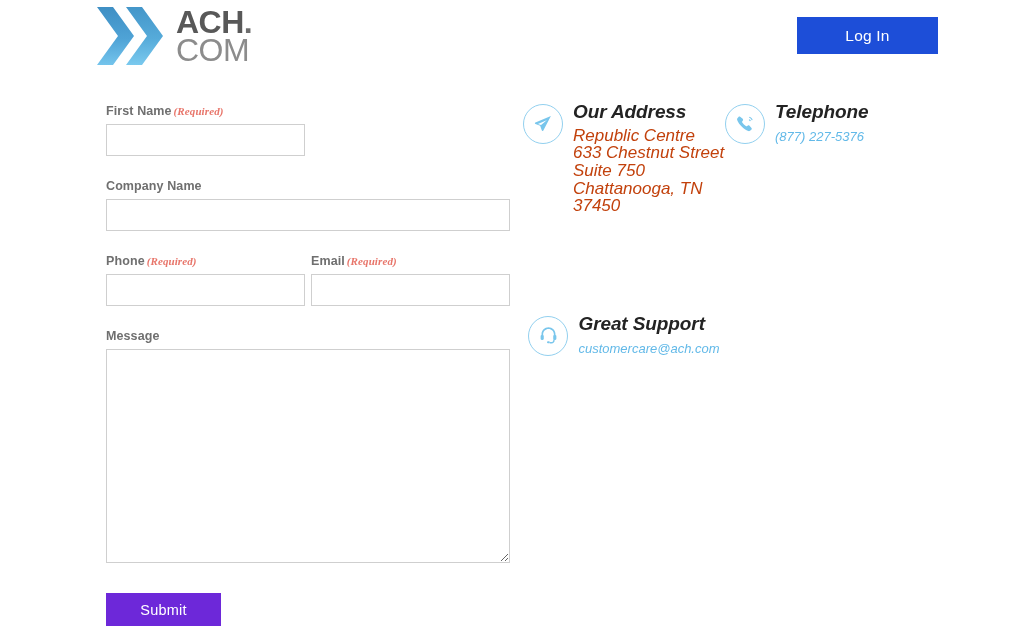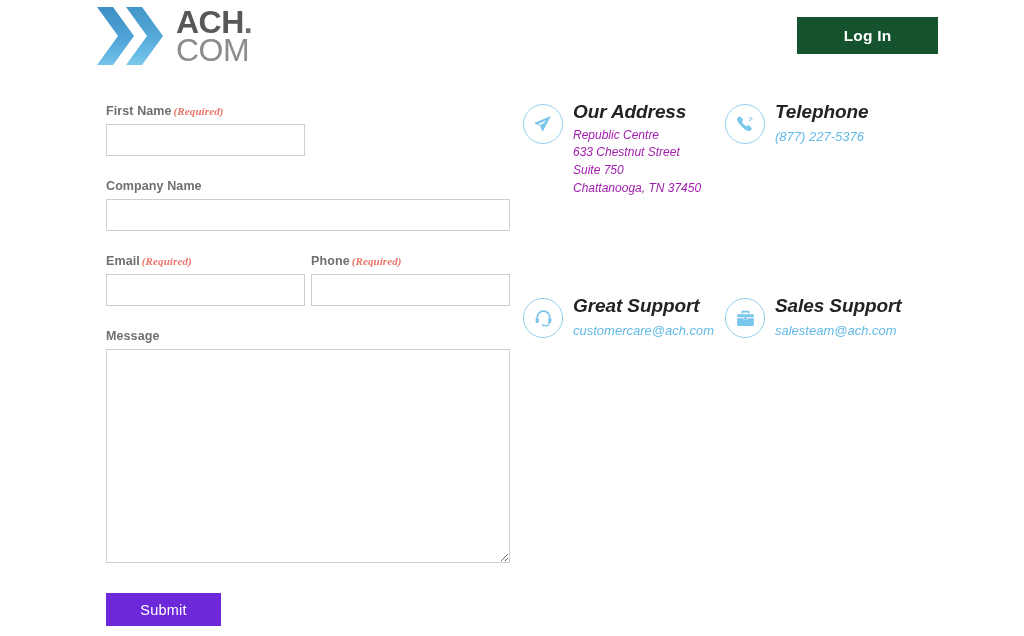--- a/index.html
+++ b/index.html
@@ -74,25 +74,25 @@
     letter-spacing: 0.1px;
   }
   #main-nav .nav-link + .nav-link { margin-left: 36px; }
 
   #login-button {
     position: absolute;
     left: 797px;
     top: 17px;
     width: 141px;
     height: 37px;
-    background: #14532d;
+    background: #1d4ed8;
     border: none;
     color: #ffffff;
     font-size: 15.5px;
-    font-weight: 700;
+    font-weight: 400;
     font-family: "Liberation Sans", sans-serif;
     cursor: pointer;
     letter-spacing: 0.2px;
   }
 
   
   #contact-form {
     position: absolute;
     left: 106px;
     top: 104px;
@@ -201,34 +201,34 @@
   }
   .info-title {
     font-size: 19px;
     font-weight: bold;
     color: #232323;
     margin: 0 0 3px 0;
     letter-spacing: -0.1px;
     line-height: 1.2;
   }
   .info-lines {
-    font-size: 12px;
-    color: #a21caf;
+    font-size: 17px;
+    color: #c2410c;
     line-height: 17.6px;
   }
   .info-link {
     font-size: 13px;
     color: #62b9e8;
     text-decoration: none;
     cursor: pointer;
     display: inline-block;
   }
   #card-address { grid-column: 1; grid-row: 1; }
   #card-telephone { grid-column: 2; grid-row: 1; }
-  #card-great-support { grid-column: 1; grid-row: 2; padding-top: 98px; }
+  #card-great-support { grid-column: 1; grid-row: 2; padding-top: 98px; justify-content: center; }
   #card-sales-support { grid-column: 2; grid-row: 2; padding-top: 98px; }
 </style>
 </head>
 <body>
 
 <div id="site-header">
 
   <div id="brand-logo">
     <svg class="chevrons" viewBox="0 0 72 62">
       <defs>
@@ -268,27 +268,27 @@
   </div>
 
   <div class="field-full" style="margin-top:23px;">
     <label class="field-label">Company Name</label>
     <input class="text-input" type="text" placeholder="" style="">
   </div>
 
   <div class="field-row" style="margin-top:23px;">
     <div class="field-half">
       <label class="field-label">
-        <span>Email</span><span class="req-flag">(Required)</span>
+        <span>Phone</span><span class="req-flag">(Required)</span>
       </label>
       <input class="text-input" type="text" placeholder="" style="">
     </div>
     <div class="field-half">
       <label class="field-label">
-        <span>Phone</span><span class="req-flag">(Required)</span>
+        <span>Email</span><span class="req-flag">(Required)</span>
       </label>
       <input class="text-input" type="text" placeholder="" style="">
     </div>
   </div>
 
   <div class="field-full" style="margin-top:23px;">
     <label class="field-label">Message</label>
     <textarea class="msg-area" placeholder="" style=""></textarea>
   </div>
 
@@ -340,29 +340,15 @@
           <path d="M17.4 16.6v1.1c0 1-.8 1.8-1.8 1.8h-2.3v1.6h2.3c1.9 0 3.4-1.5 3.4-3.4v-1.1h-1.6z"></path>
           <rect x="10.3" y="18.7" width="3.2" height="2.2" rx="1.1"></rect>
         </svg>
       </span>
       <div class="info-body">
         <div class="info-title">Great Support</div>
         <a class="info-link">customercare@ach.com</a>
       </div>
     </div>
 
-    <div class="info-card" id="card-sales-support">
-      <span class="info-icon">
-        <svg width="21" height="21" viewBox="0 0 24 24" fill="#79c6ec">
-          <path d="M9.2 3.2c-1 0-1.8.8-1.8 1.8v1.3h1.9V5.3c0-.2.1-.3.3-.3h4.8c.2 0 .3.1.3.3v1h1.9V5c0-1-.8-1.8-1.8-1.8H9.2z"></path>
-          <rect x="2.4" y="7.1" width="19.2" height="3.6" rx="1"></rect>
-          <path d="M2.4 11.6v7.3c0 .9.7 1.6 1.6 1.6h16c.9 0 1.6-.7 1.6-1.6v-7.3h-7.3v1.6h-4.6v-1.6H2.4z"></path>
-          <rect x="10.4" y="10.6" width="3.2" height="2.6" rx=".5"></rect>
-        </svg>
-      </span>
-      <div class="info-body">
-        <div class="info-title">Sales Support</div>
-        <a class="info-link">salesteam@ach.com</a>
-      </div>
-    </div>
 
   </div>
 </div>
 
 </body></html>

